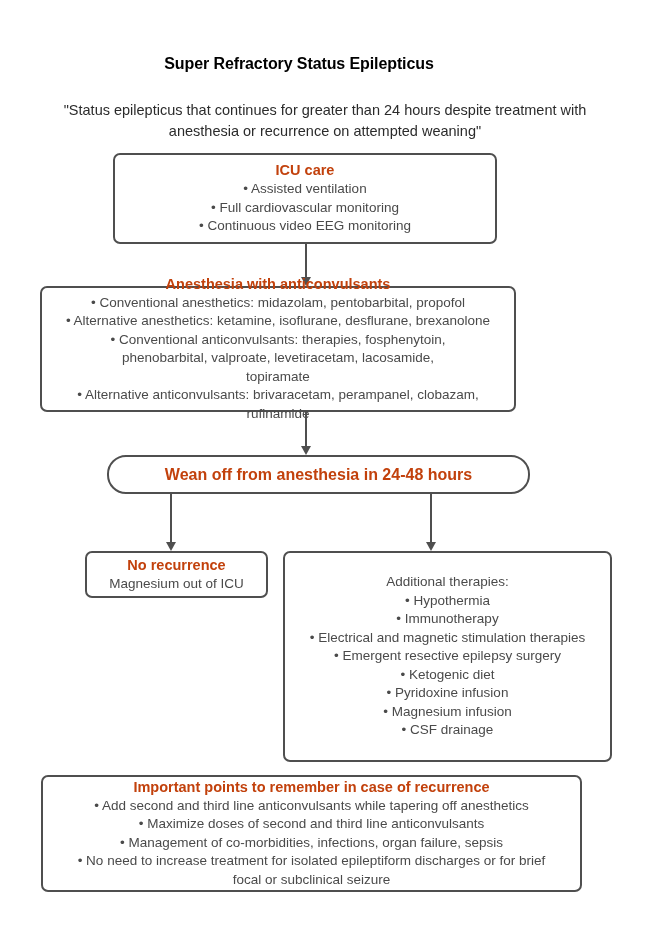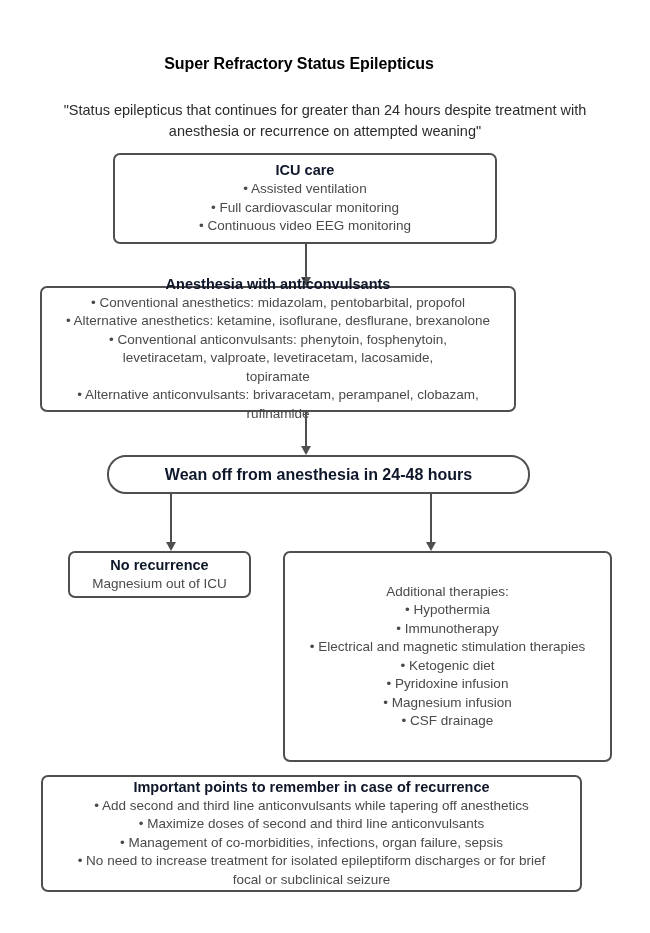--- a/index.html
+++ b/index.html
@@ -56,34 +56,34 @@
     text-align: center;
     display: flex;
     flex-direction: column;
     justify-content: center;
     padding: 4px 6px;
   }
   .node .hd {
     font-size: 14.5px;
     font-weight: bold;
     line-height: 19px;
-    color: #0f172a;
+    color: #c2410c;
   }
   .node .ln {
     font-size: 13.5px;
     line-height: 18.5px;
     color: #4a4a4a;
   }
 
   
   #node-icu        { left: 113px; top: 153px; width: 384px; height: 91px; }
   #node-anesthesia { left: 40px;  top: 286px; width: 476px; height: 126px; }
   #node-wean       { left: 107px; top: 455px; width: 423px; height: 39px; border-radius: 19px; }
   #node-wean .hd   { font-size: 16px; }
-  #node-norecur    { left: 68px;  top: 551px; width: 183px; height: 47px; }
+  #node-norecur    { left: 85px;  top: 551px; width: 183px; height: 47px; }
   #node-relapse    { left: 283px; top: 551px; width: 329px; height: 211px; }
   #node-important  { left: 41px;  top: 775px; width: 541px; height: 117px; text-align: center; }
 
   
   .conn {
     position: absolute;
     pointer-events: none;
   }
   .conn .stem {
     position: absolute;
@@ -119,21 +119,21 @@
 
   <div class="conn" style="left:305px; top:244px;">
     <div class="stem" style="height:33px;"></div>
     <div class="head" style="top:33px;"></div>
   </div>
 
   <div class="node" id="node-anesthesia">
     <div class="hd">Anesthesia with anticonvulsants</div>
     <div class="ln">• Conventional anesthetics: midazolam, pentobarbital, propofol</div>
     <div class="ln">• Alternative anesthetics: ketamine, isoflurane, desflurane, brexanolone</div>
-    <div class="ln" style="padding:0 55px;">• Conventional anticonvulsants: phenytoin, fosphenytoin, levetiracetam, valproate, levetiracetam, lacosamide, topiramate</div>
+    <div class="ln" style="padding:0 55px;">• Conventional anticonvulsants: therapies, fosphenytoin, phenobarbital, valproate, levetiracetam, lacosamide, topiramate</div>
     <div class="ln">• Alternative anticonvulsants: brivaracetam, perampanel, clobazam, rufinamide</div>
   </div>
 
   <div class="conn" style="left:305px; top:412px;">
     <div class="stem" style="height:34px;"></div>
     <div class="head" style="top:34px;"></div>
   </div>
 
   <div class="node" id="node-wean">
     <div class="hd">Wean off from anesthesia in 24-48 hours</div>
@@ -152,20 +152,21 @@
   <div class="node" id="node-norecur">
     <div class="hd">No recurrence</div>
     <div class="ln">Magnesium out of ICU</div>
   </div>
 
   <div class="node" id="node-relapse">
     <div class="ln">Additional therapies:</div>
     <div class="ln">• Hypothermia</div>
     <div class="ln">• Immunotherapy</div>
     <div class="ln">• Electrical and magnetic stimulation therapies</div>
+    <div class="ln">• Emergent resective epilepsy surgery</div>
     <div class="ln">• Ketogenic diet</div>
     <div class="ln">• Pyridoxine infusion</div>
     <div class="ln">• Magnesium infusion</div>
     <div class="ln">• CSF drainage</div>
   </div>
 
   <div class="node" id="node-important">
     <div class="hd">Important points to remember in case of recurrence</div>
     <div class="ln">• Add second and third line anticonvulsants while tapering off anesthetics</div>
     <div class="ln">• Maximize doses of second and third line anticonvulsants</div>

